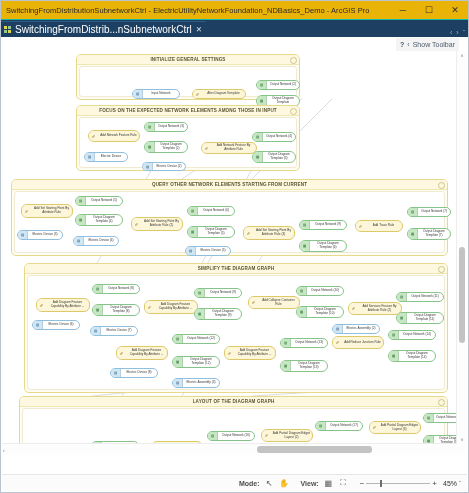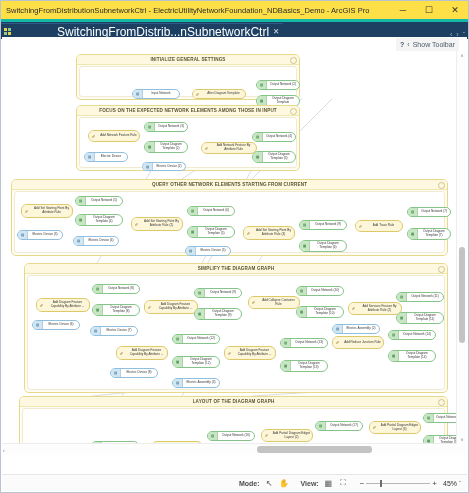--- a/index.html
+++ b/index.html
@@ -1,34 +1,34 @@
 <!DOCTYPE html>
 <html><head>
 <meta charset="utf-8">
 <style>
   html,body{margin:0;padding:0;}
   body{width:469px;height:493px;background:#f0f0f0;font-family:"Liberation Sans",sans-serif;overflow:hidden;}
   .win{position:absolute;inset:0;background:#fff;border:1px solid #b9c4d0;box-sizing:border-box;}
 
   
-  .titlebar{height:18px;background:#fde047;display:flex;align-items:center;border-bottom:3px solid #14b8a6;}
+  .titlebar{height:18px;background:#eab308;display:flex;align-items:center;border-bottom:1px solid #14b8a6;}
   .title-text{font-size:7.5px;color:#2a2a2a;padding-left:5px;white-space:nowrap;letter-spacing:.05px;}
   .wbtns{margin-left:auto;display:flex;height:100%;}
   .wbtn{width:26px;height:18px;display:flex;align-items:center;justify-content:center;font-size:9px;color:#333;}
 
   
   .tabstrip{height:17px;background:#1c3f62;display:flex;align-items:flex-end;position:relative;}
   .tab{height:15px;background:#1c3f62;display:flex;align-items:center;padding:0 4px 0 3px;gap:3px;border-top:1px solid #2d5a86;}
   .tab .gridicon{width:8px;height:8px;position:relative;flex:0 0 auto;}
   .tab .gridicon i{position:absolute;width:3px;height:3px;background:#e8d44a;}
   .tab .gridicon i:nth-child(1){left:0;top:0;}
   .tab .gridicon i:nth-child(2){left:4px;top:0;background:#8fc98f;}
   .tab .gridicon i:nth-child(3){left:0;top:4px;background:#8fc98f;}
   .tab .gridicon i:nth-child(4){left:4px;top:4px;background:#e8d44a;}
-  .tab-label{font-size:12px;color:#fff;white-space:nowrap;margin-left:42px;}
+  .tab-label{font-size:10px;color:#fff;white-space:nowrap;}
   .tab-close{font-size:7.5px;color:#dce6ef;margin-left:1px;}
   .tabnav{position:absolute;right:3px;bottom:1px;display:flex;gap:4px;align-items:center;color:#9fb6cb;font-size:7px;}
 
   
   .canvaswrap{position:absolute;left:1px;right:1px;top:36px;bottom:37px;background:#fff;overflow:hidden;}
   .toolbarbar{position:absolute;right:8px;top:1px;height:13px;display:flex;align-items:center;gap:3px;background:#f4f4f4;padding:0 4px;z-index:40;}
   .toolbarbar span{font-size:7px;color:#4a5a6a;}
   .qmark{font-size:8px;color:#3a6ea5;font-weight:bold;}
 
   .canvas{position:absolute;left:0;top:14px;right:10px;bottom:11px;background:#fff;overflow:hidden;}

